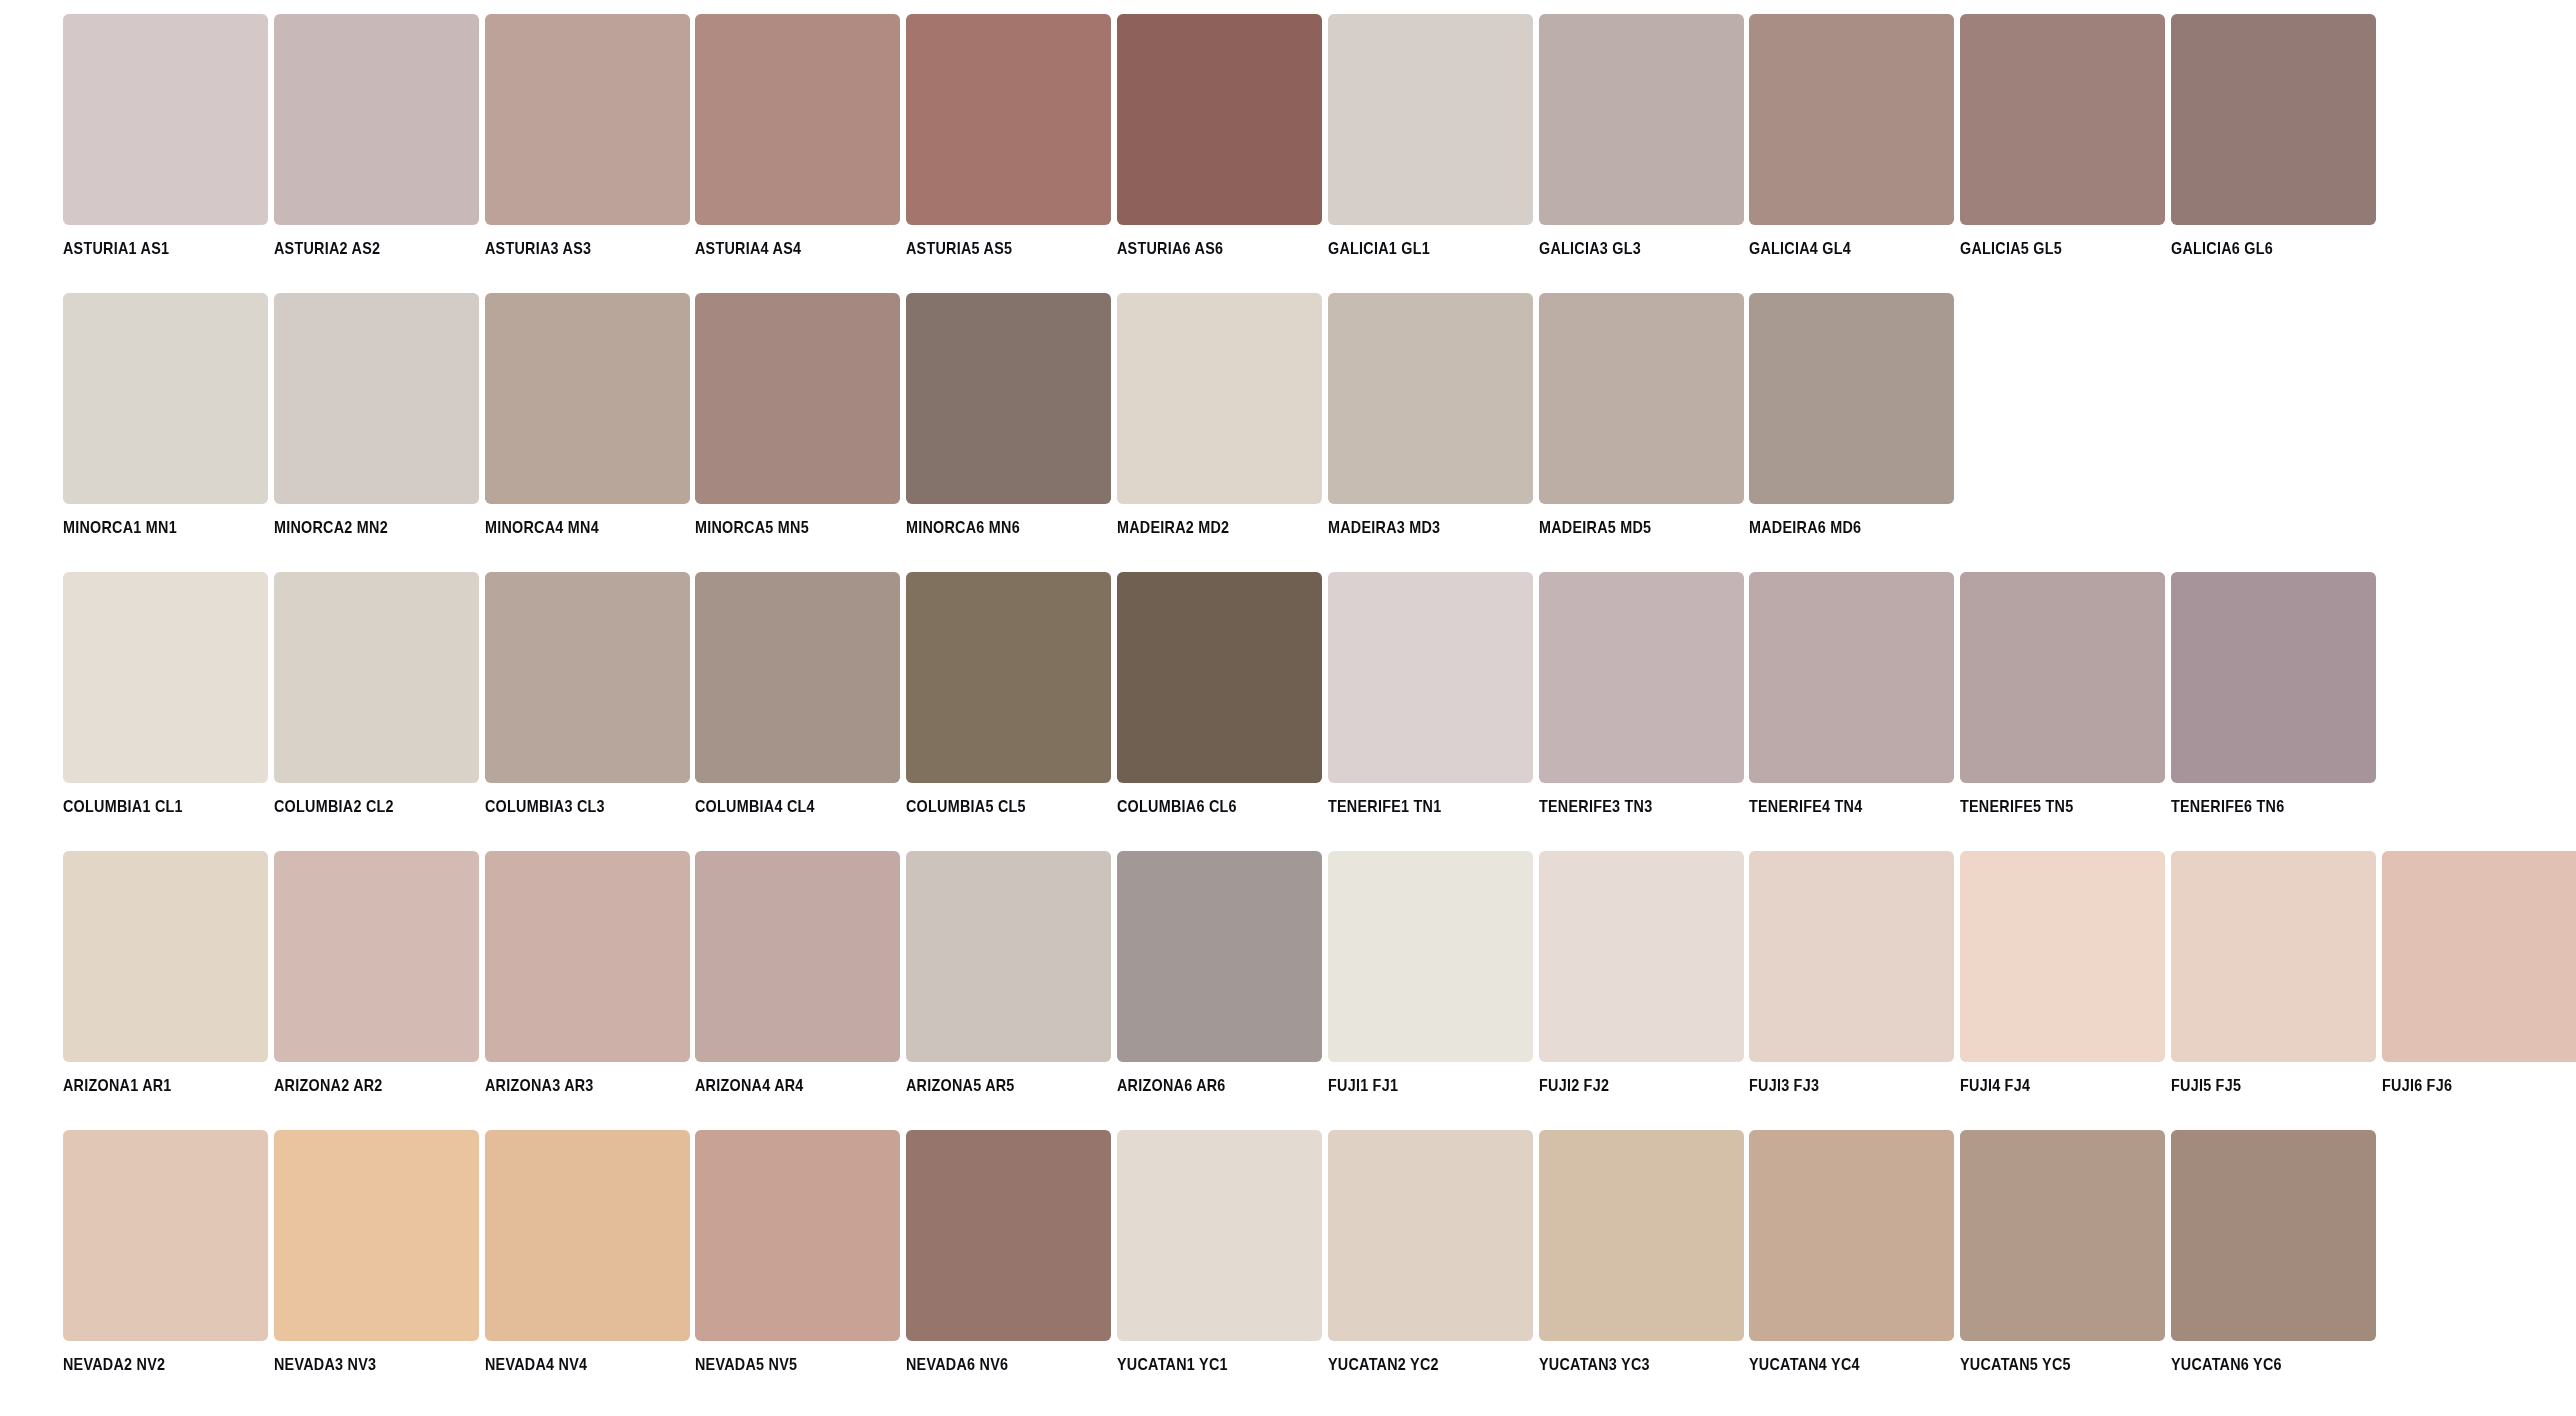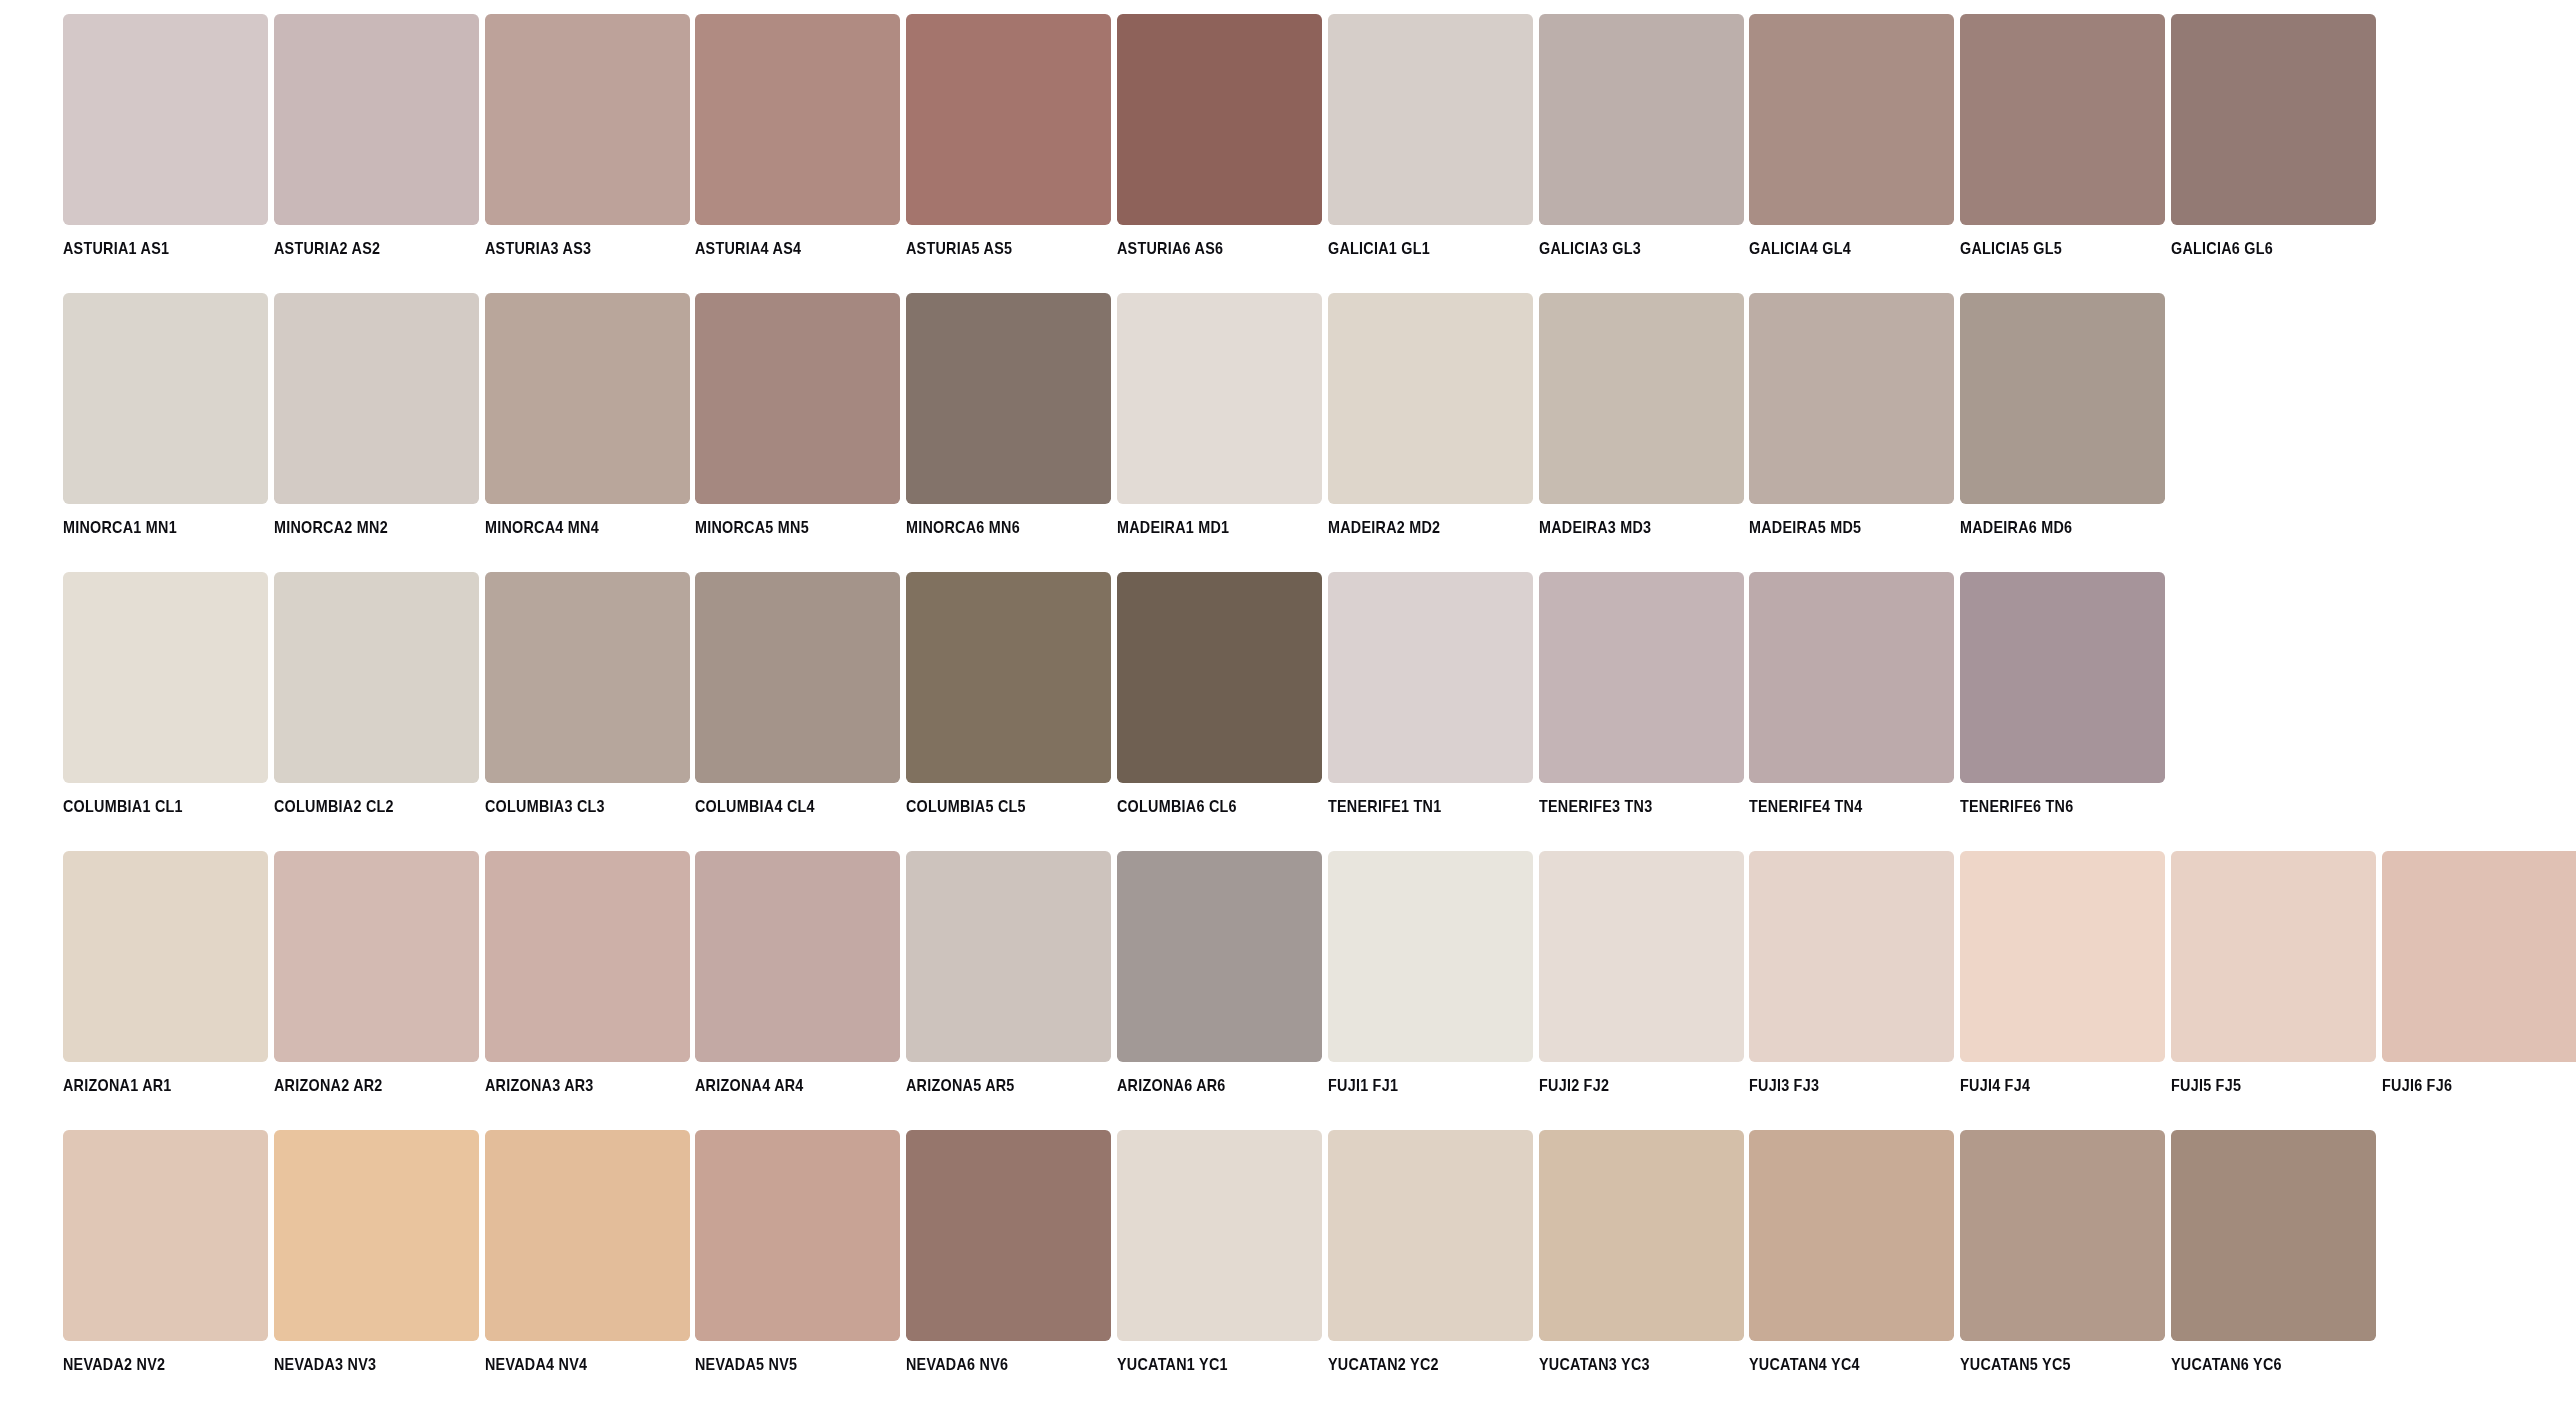--- a/index.html
+++ b/index.html
@@ -122,24 +122,20 @@
     </div>
     <div class="swatch-cell">
       <div class="swatch-chip" style="background-color: rgb(165, 136, 128);"></div>
       <div class="swatch-label" style="color: rgb(13, 13, 18);">MINORCA5 MN5</div>
     </div>
     <div class="swatch-cell">
       <div class="swatch-chip" style="background-color: rgb(131, 115, 106);"></div>
       <div class="swatch-label" style="color: rgb(13, 13, 18);">MINORCA6 MN6</div>
     </div>
     <div class="swatch-cell">
-      <div class="swatch-chip" style="background-color: rgb(226, 219, 213);"></div>
-      <div class="swatch-label" style="color: rgb(13, 13, 18);">MADEIRA1 MD1</div>
-    </div>
-    <div class="swatch-cell">
       <div class="swatch-chip" style="background-color: rgb(222, 214, 203);"></div>
       <div class="swatch-label" style="color: rgb(13, 13, 18);">MADEIRA2 MD2</div>
     </div>
     <div class="swatch-cell">
       <div class="swatch-chip" style="background-color: rgb(199, 188, 177);"></div>
       <div class="swatch-label" style="color: rgb(13, 13, 18);">MADEIRA3 MD3</div>
     </div>
     <div class="swatch-cell">
       <div class="swatch-chip" style="background-color: rgb(188, 173, 165);"></div>
       <div class="swatch-label" style="color: rgb(13, 13, 18);">MADEIRA5 MD5</div>
@@ -181,20 +177,24 @@
     </div>
     <div class="swatch-cell">
       <div class="swatch-chip" style="background-color: rgb(196, 180, 182);"></div>
       <div class="swatch-label" style="color: rgb(13, 13, 18);">TENERIFE3 TN3</div>
     </div>
     <div class="swatch-cell">
       <div class="swatch-chip" style="background-color: rgb(188, 170, 171);"></div>
       <div class="swatch-label" style="color: rgb(13, 13, 18);">TENERIFE4 TN4</div>
     </div>
     <div class="swatch-cell">
+      <div class="swatch-chip" style="background-color: rgb(181, 162, 163);"></div>
+      <div class="swatch-label" style="color: rgb(13, 13, 18);">TENERIFE5 TN5</div>
+    </div>
+    <div class="swatch-cell">
       <div class="swatch-chip" style="background-color: rgb(166, 148, 154);"></div>
       <div class="swatch-label" style="color: rgb(13, 13, 18);">TENERIFE6 TN6</div>
     </div>
   </div>
 
   <div class="palette-row">
     <div class="swatch-cell">
       <div class="swatch-chip" style="background-color: rgb(226, 214, 199);"></div>
       <div class="swatch-label" style="color: rgb(13, 13, 18);">ARIZONA1 AR1</div>
     </div>

